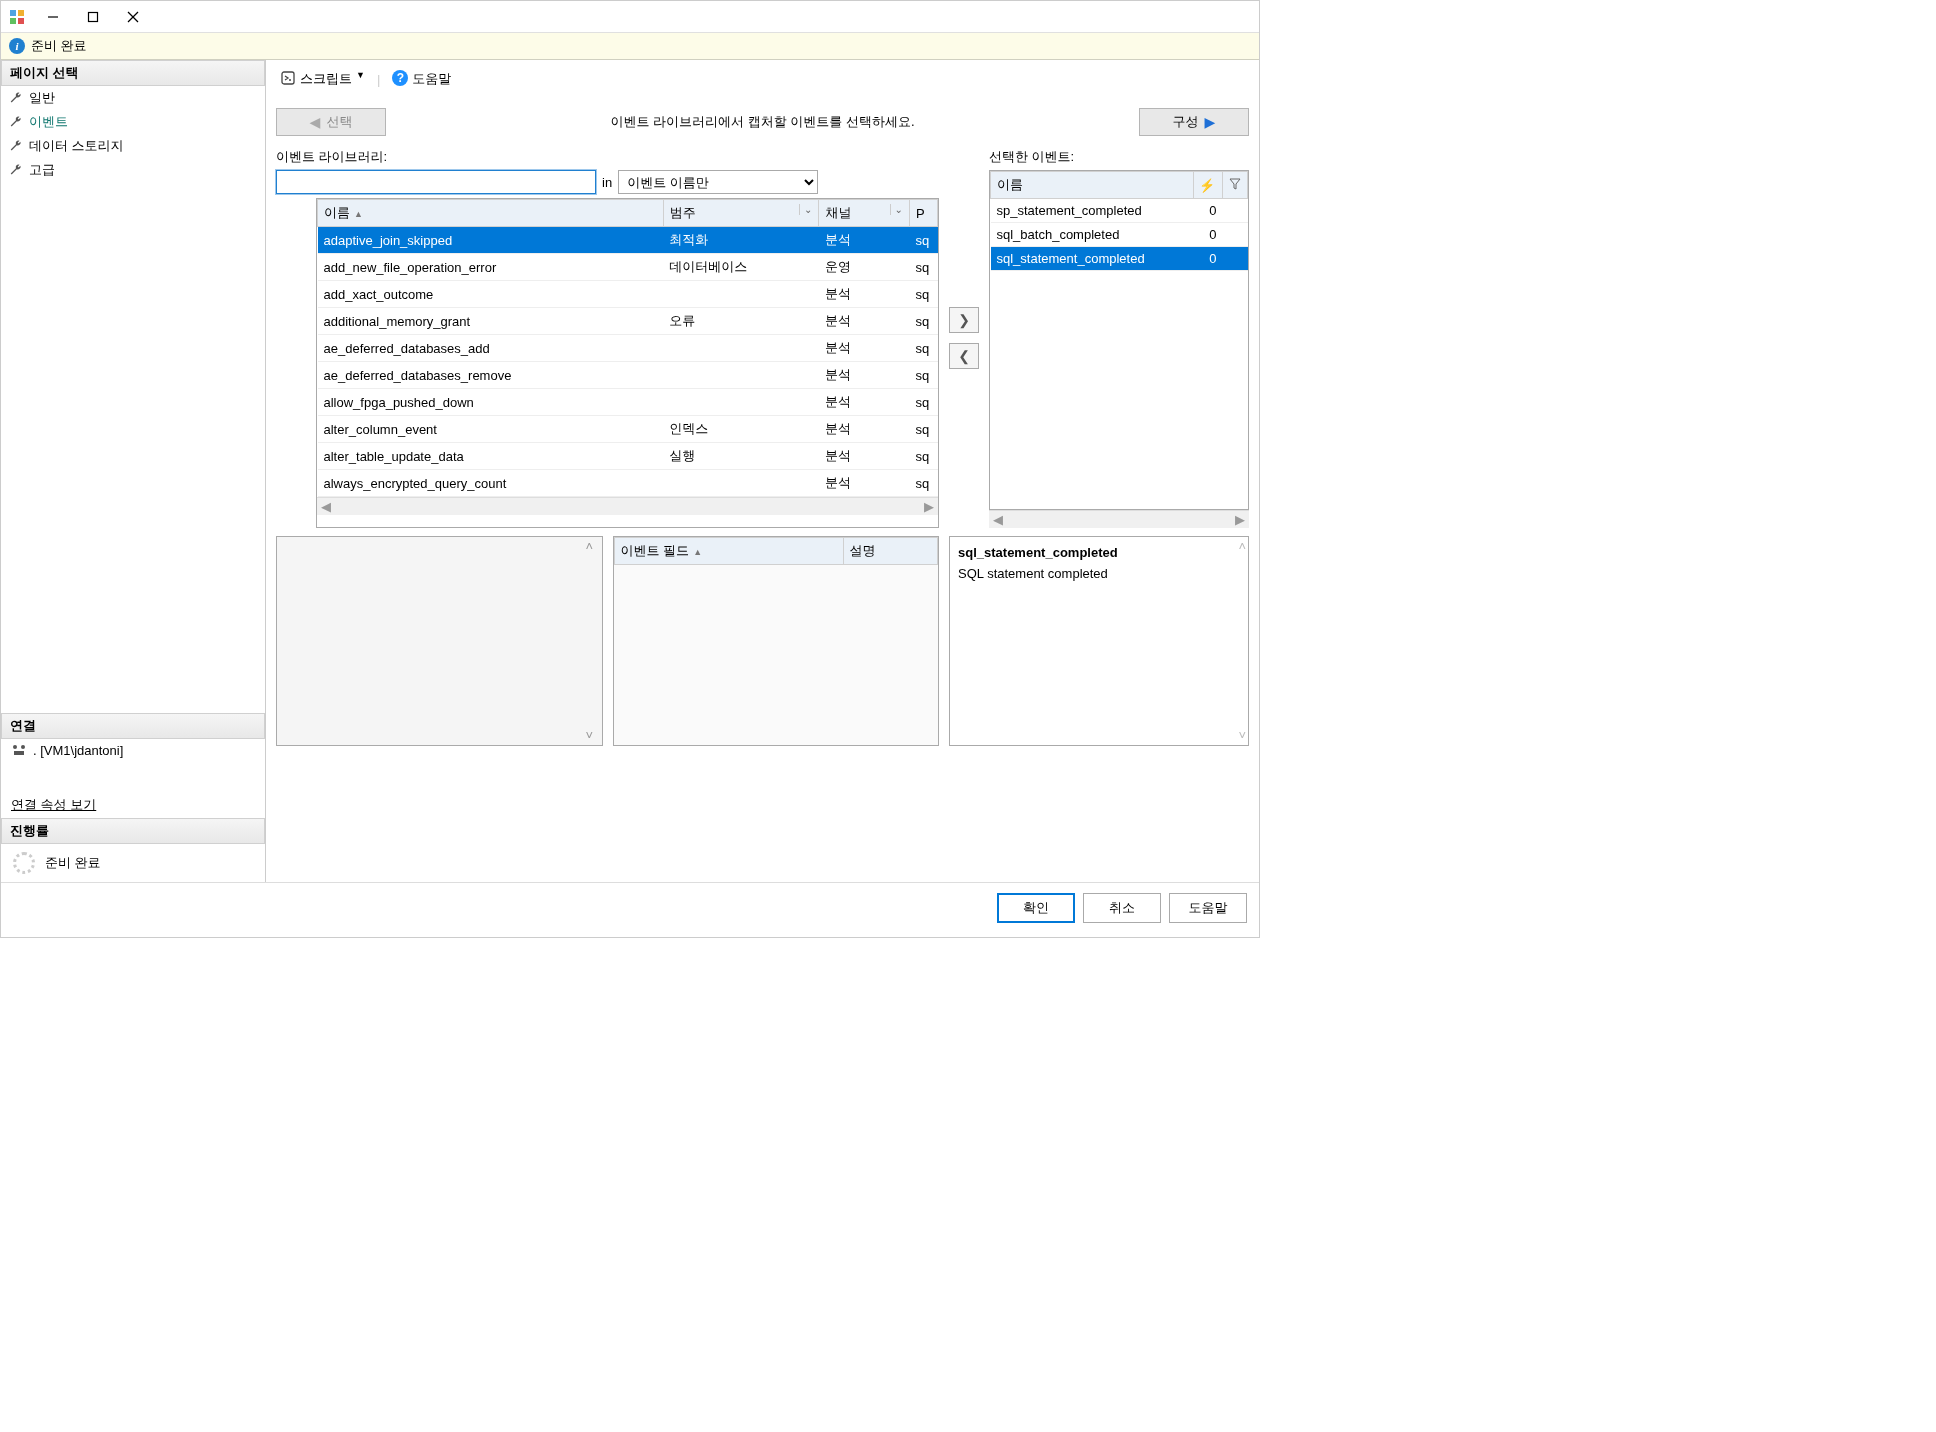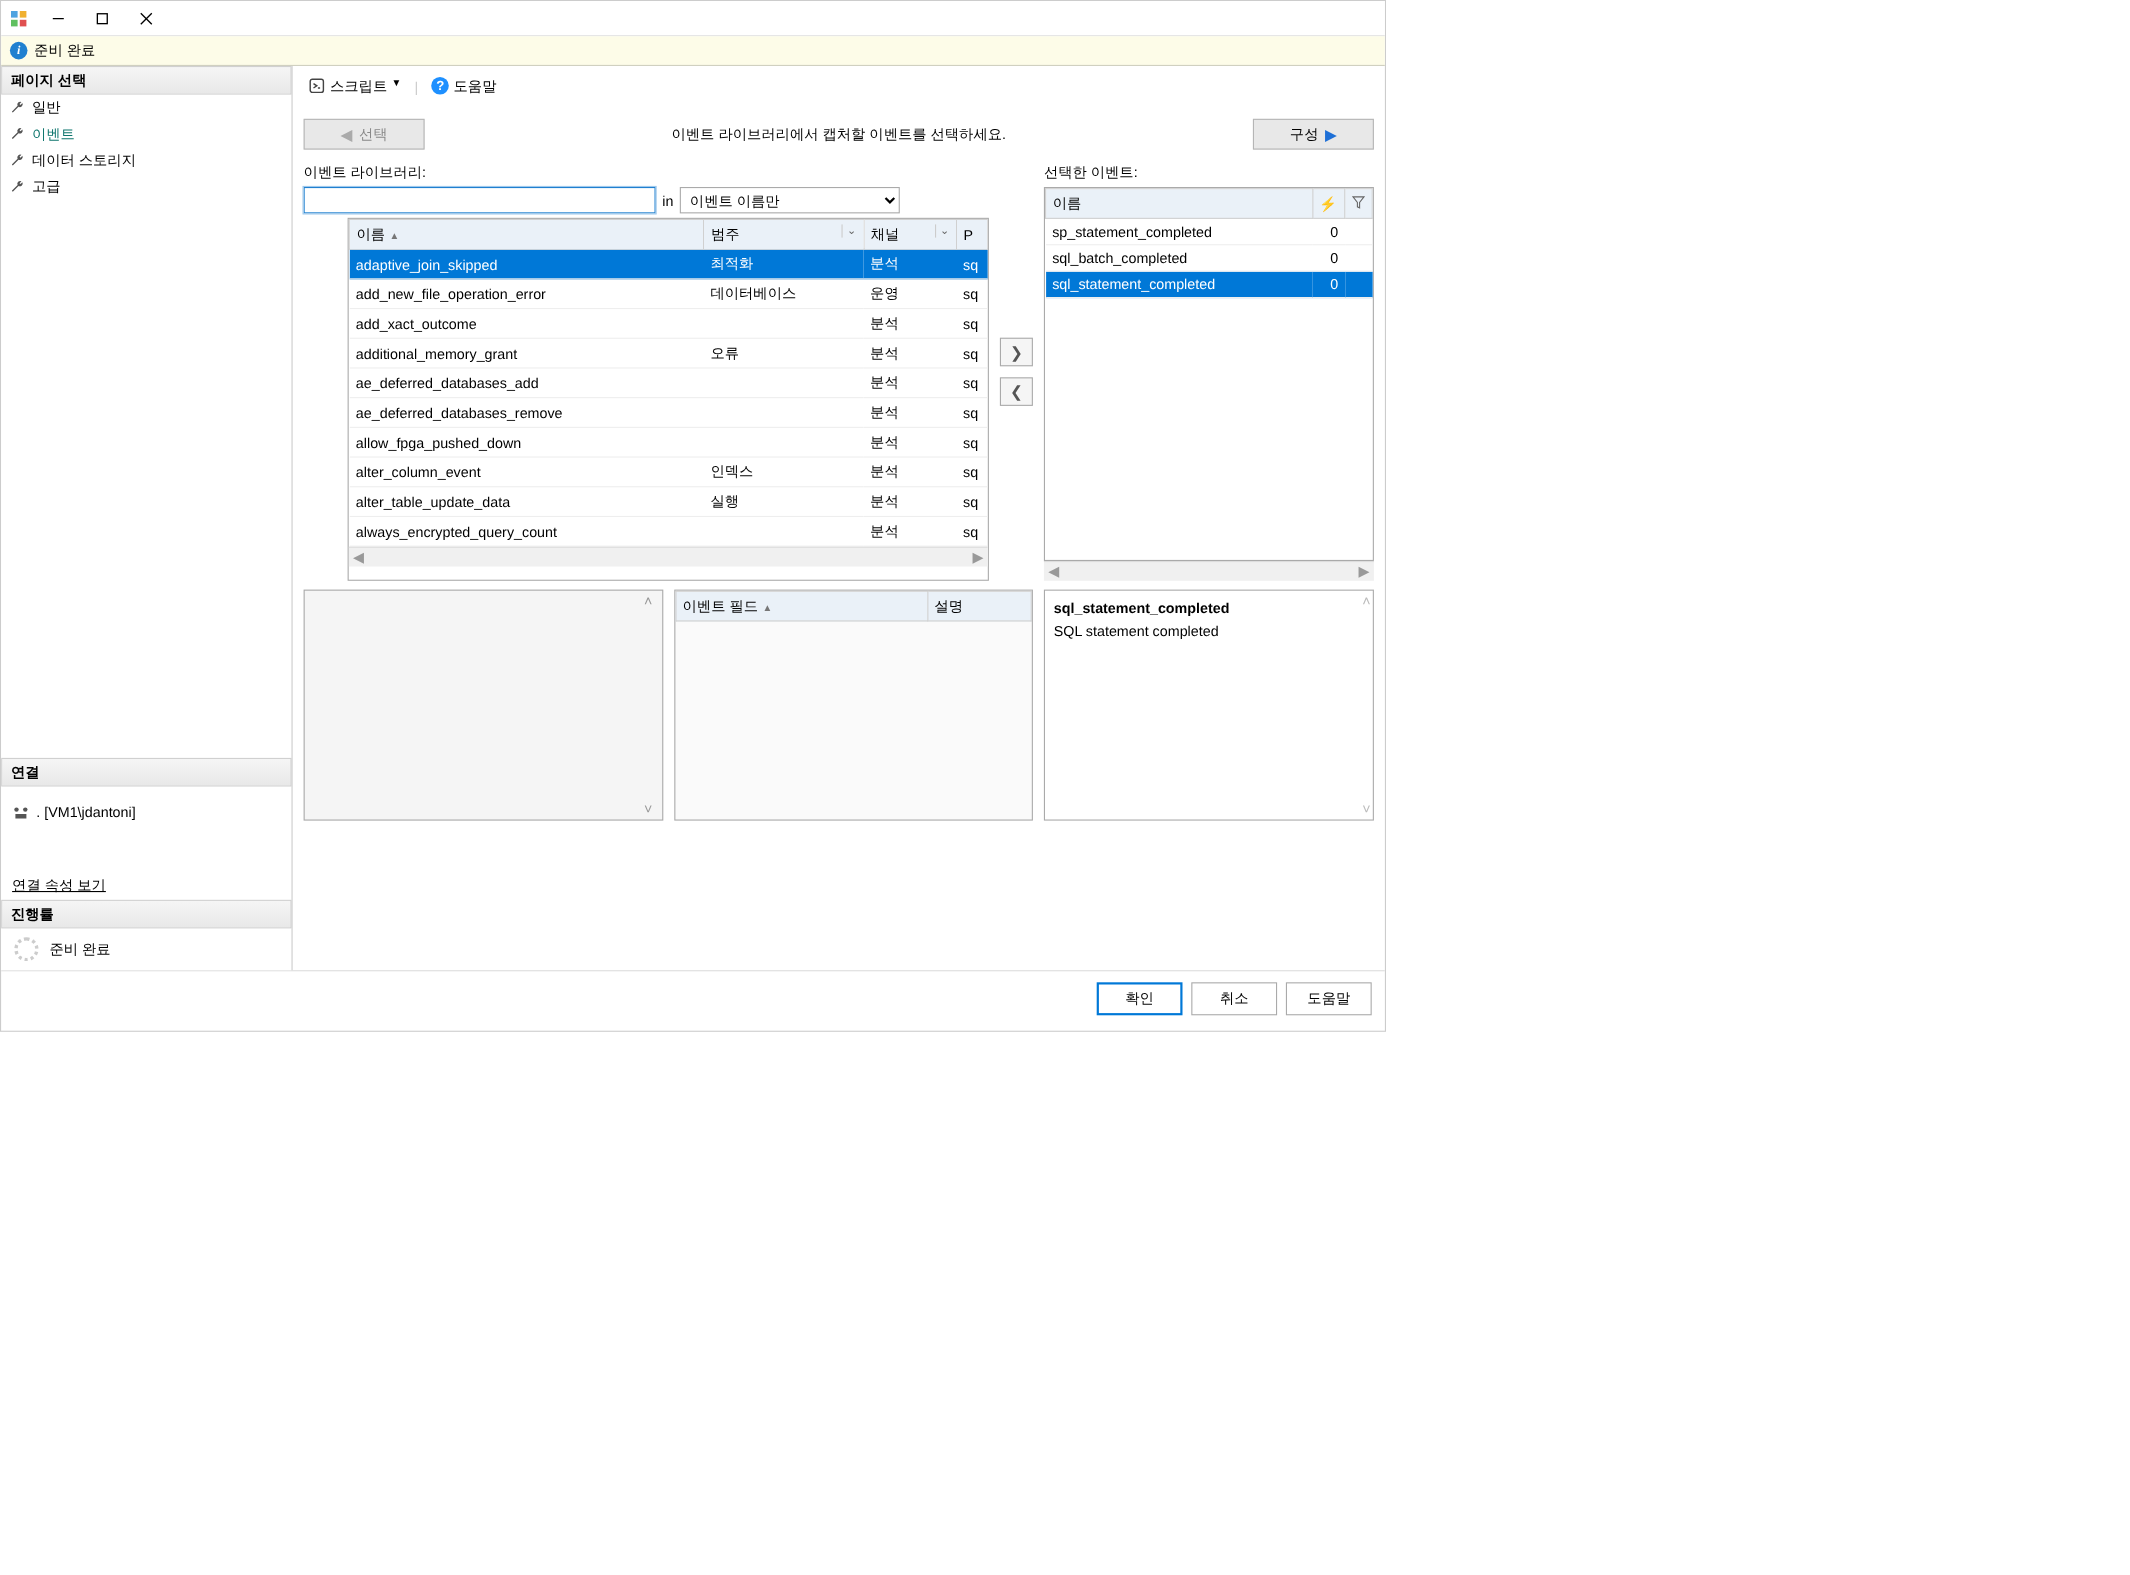--- a/index.html
+++ b/index.html
@@ -13,21 +13,21 @@
     .statusbar { background: #fdfce8; border-bottom: 1px solid #d0d0c0; padding: 4px 8px; display: flex; align-items: center; gap: 6px; }
     .info-icon { width: 16px; height: 16px; border-radius: 50%; background: #2080d0; color: #fff; display: flex; align-items: center; justify-content: center; font-size: 11px; font-weight: bold; font-style: italic; font-family: serif; }
     
     .main { display: flex; height: 822px; }
     .sidebar { width: 264px; background: #fff; display: flex; flex-direction: column; }
     .panel-header { background: linear-gradient(#f5f5f5, #e8e8e8); border: 1px solid #d0d0d0; padding: 3px 8px; font-weight: bold; font-size: 13px; }
     .nav-item { padding: 3px 8px; display: flex; align-items: center; gap: 6px; cursor: pointer; }
     .nav-item.selected { color: #0f766e; }
     .wrench-icon { width: 14px; height: 14px; }
     .sidebar .spacer { flex: 1; }
-    .conn-label { padding: 16px 10px; display: flex; align-items: center; gap: 6px; }
+    .conn-label { padding: 4px 10px; display: flex; gap: 6px; }
     .link { color: #000000; text-decoration: underline; padding: 4px 10px; cursor: pointer; display: inline-block; margin-top: 30px; }
     .progress-row { display: flex; align-items: center; gap: 10px; padding: 8px 12px; }
     .spinner { width: 22px; height: 22px; border: 3px dotted #ccc; border-radius: 50%; }
     
     .content { flex: 1; border-left: 1px solid #ccc; display: flex; flex-direction: column; padding: 6px 10px 0 10px; }
     .toolbar { display: flex; align-items: center; gap: 8px; padding: 2px 0 6px 0; }
     .tb-btn { display: flex; align-items: flex-start; gap: 4px; cursor: pointer; padding: 2px 4px; }
     .tb-sep { color: #ccc; }
     .help-icon { width: 16px; height: 16px; background: #1e90ff; color: #fff; border-radius: 50%; display: flex; align-items: center; justify-content: center; font-weight: bold; font-size: 12px; }
     
@@ -48,21 +48,21 @@
     .grid table { width: 100%; border-collapse: collapse; }
     .grid th { background: #eaf1f8; border: 1px solid #d0d0d0; padding: 4px 6px; text-align: left; font-weight: normal; position: sticky; top: 0; }
     .grid th .sort { font-size: 9px; color: #777; margin-left: 4px; }
     .grid td { border-bottom: 1px solid #eee; padding: 4px 6px; white-space: nowrap; }
     .grid tr.selected td { background: #0078d7; color: #fff; }
     .grid .dd { float: right; color: #666; font-size: 10px; border-left: 1px solid #ccc; padding-left: 4px; cursor: pointer; }
     
     .mover { display: flex; flex-direction: column; justify-content: center; gap: 10px; }
     .mover button { width: 30px; height: 26px; border: 1px solid #aaa; background: #f5f5f5; cursor: pointer; font-size: 14px; color: #555; }
     
-    .sel-panel { width: 300px; display: flex; flex-direction: column; }
+    .sel-panel { width: 260px; display: flex; flex-direction: column; }
     .sel-grid { flex: 1; border: 1px solid #aaa; overflow: auto; }
     .sel-grid th { background: #eaf1f8; border: 1px solid #d0d0d0; padding: 4px 6px; text-align: left; font-weight: normal; }
     .sel-grid td { padding: 4px 6px; border-bottom: 1px solid #eee; }
     .sel-grid tr.selected td { background: #0078d7; color: #fff; }
     .sel-grid table { width: 100%; border-collapse: collapse; }
     .bolt { color: #f0a020; }
     
     .lower { display: flex; gap: 10px; height: 210px; }
     .desc-box { border: 1px solid #aaa; flex: 1; background: #f5f5f5; position: relative; }
     .desc-box .scroll-hint { position: absolute; right: 0; bottom: 0; top: 0; width: 18px; display: flex; flex-direction: column; justify-content: space-between; color: #999; padding: 2px; }

